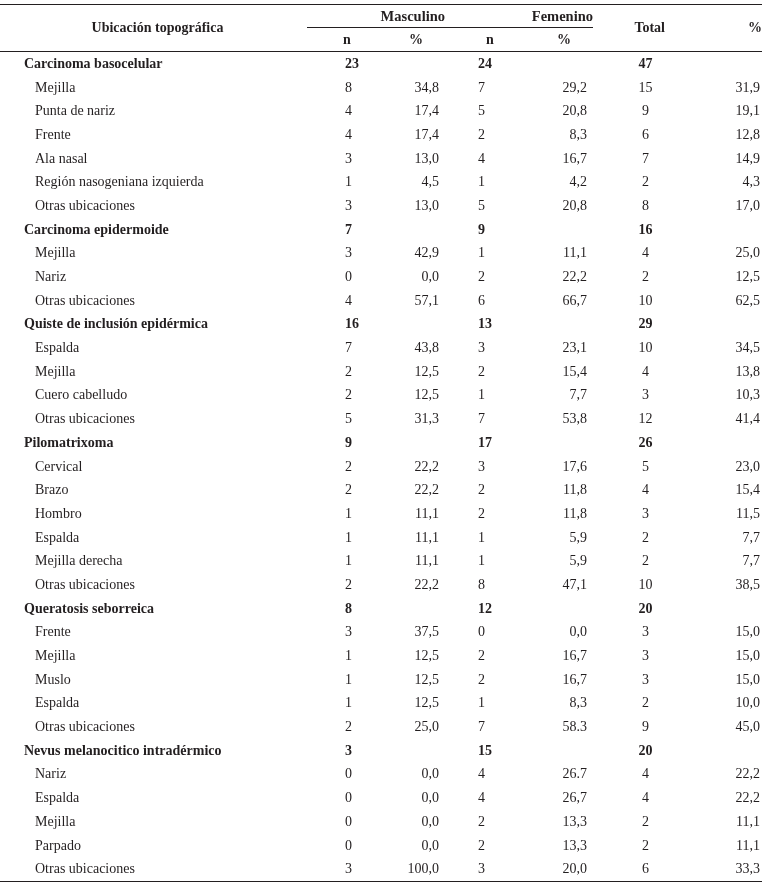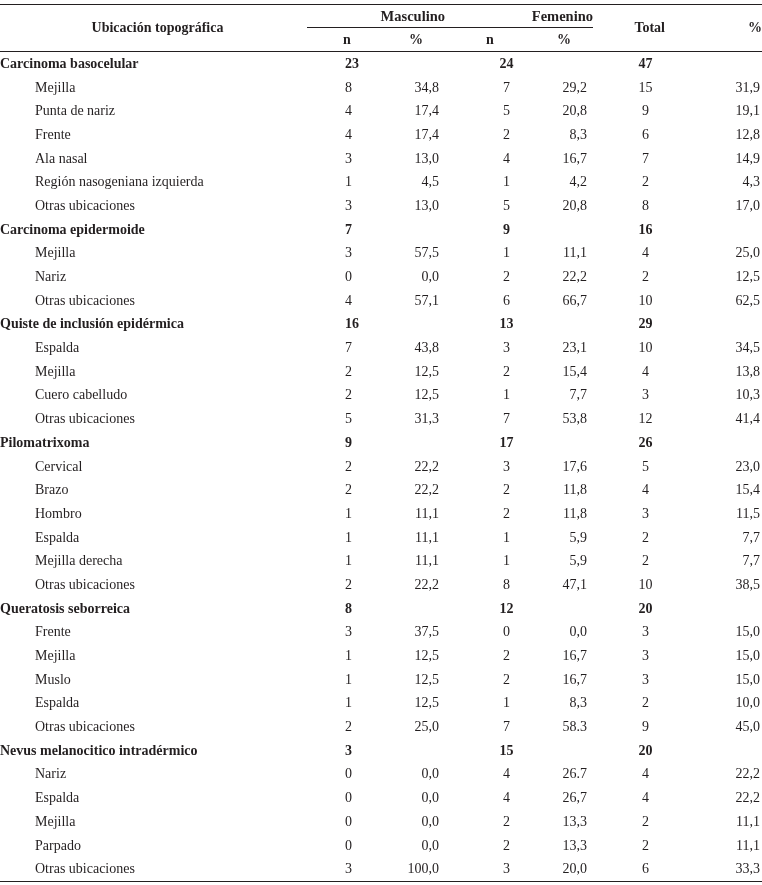--- a/index.html
+++ b/index.html
@@ -57,25 +57,25 @@
       border-bottom: 1.5px solid #231f20;
     }
 
     tbody td {
       height: 23.7px;
       padding: 0;
       vertical-align: middle;
       white-space: nowrap;
     }
     tr.group td { font-weight: bold; }
-    td.loc { text-align: left; padding-left: 0; }
+    td.loc { text-align: left; padding-left: 24px; }
     tr.item td.loc { padding-left: 35px; margin-left: 41px; }
     td.mn { text-align: center; padding-left: 38px; text-align: left; }
     td.pct { text-align: right; padding-right: 6px; }
-    td.fn { text-align: center; padding-left: 33px; }
+    td.fn { text-align: left; padding-left: 33px; }
     td.tot { text-align: center; padding-left: 33px; }
     td.lastpct { text-align: right; padding-right: 2px; }
     tbody tr:last-child td { border-bottom: 1.5px solid #231f20; }
   </style>
 </head>
 <body>
 
 <table>
   <colgroup>
     <col class="c-loc">
@@ -170,21 +170,21 @@
         <td class="mn">7</td>
         <td class="pct"></td>
         <td class="fn">9</td>
         <td class="pct"></td>
         <td class="tot">16</td>
         <td class="lastpct"></td>
       </tr>
       <tr class="item">
         <td class="loc">Mejilla</td>
         <td class="mn">3</td>
-        <td class="pct">57,5</td>
+        <td class="pct">42,9</td>
         <td class="fn">1</td>
         <td class="pct">11,1</td>
         <td class="tot">4</td>
         <td class="lastpct">25,0</td>
       </tr>
       <tr class="item">
         <td class="loc">Nariz</td>
         <td class="mn">0</td>
         <td class="pct">0,0</td>
         <td class="fn">2</td>

